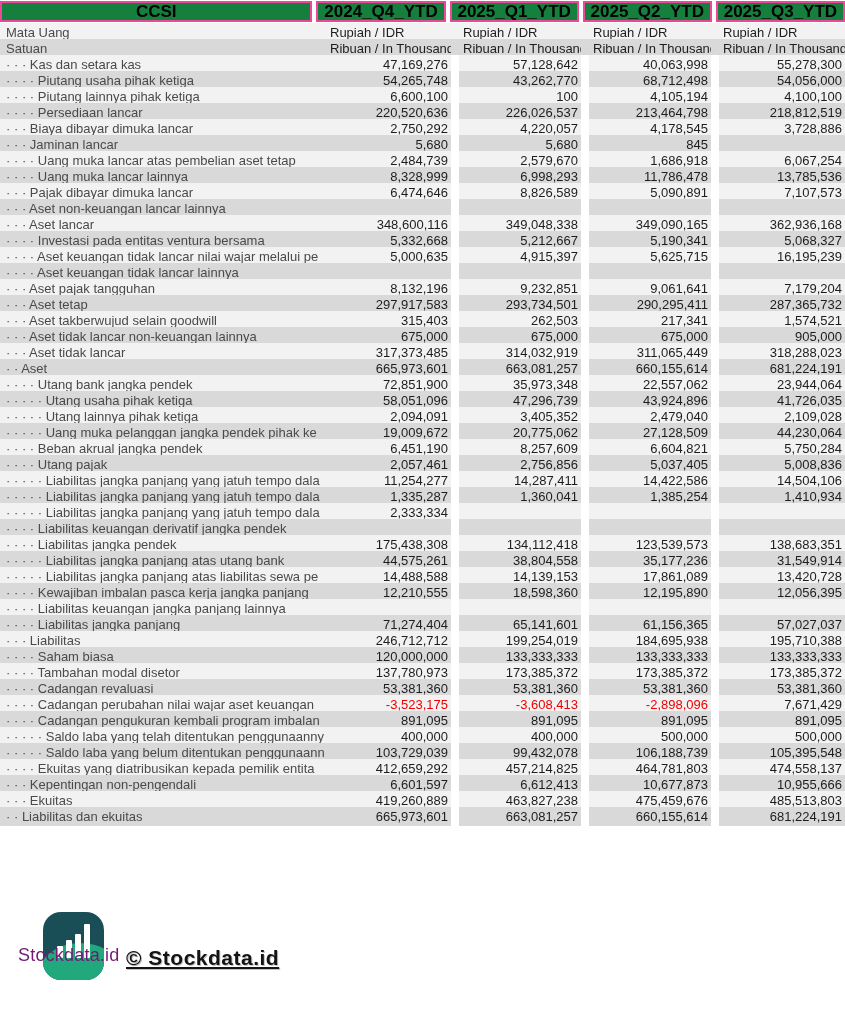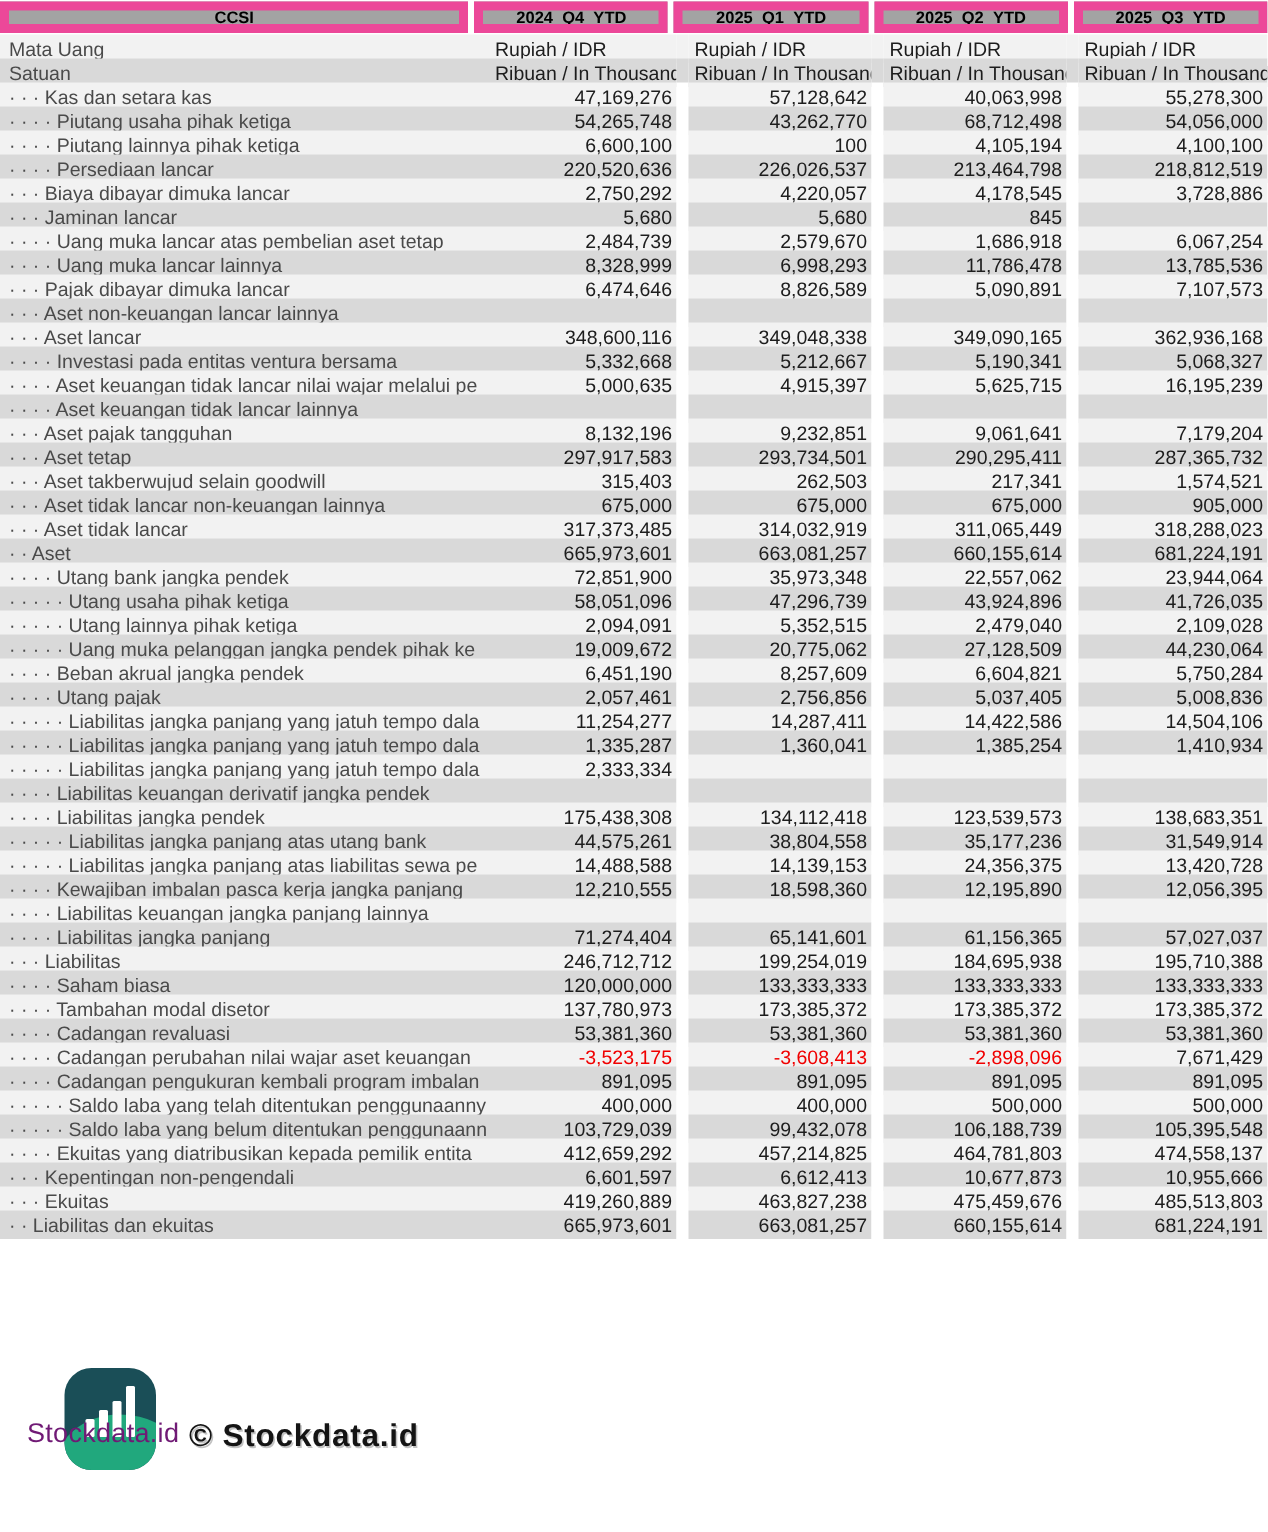--- a/index.html
+++ b/index.html
@@ -4,23 +4,23 @@
 <style>
   html,body{margin:0;padding:0;}
   body{
     width:845px;height:1021px;position:relative;overflow:hidden;
     background:#ffffff;
     font-family:"Liberation Sans","DejaVu Sans",sans-serif;
   }
   
   .hdr{display:flex;gap:4px;padding-top:1px;height:22px;box-sizing:border-box;}
   .hcell{
-    border:6px solid #ec4899;background:#a3a3a3;box-sizing:border-box;height:21px;
+    border:2px solid #ec4899;background:#15803d;box-sizing:border-box;height:21px;
     display:flex;align-items:center;justify-content:center;
-    font-weight:bold;font-size:11px;color:#000;white-space:nowrap;overflow:hidden;
+    font-weight:bold;font-size:17px;color:#000;white-space:nowrap;overflow:hidden;
   }
   .hc0{width:317px;}
   .hcp{width:131px;}
   
   #tbl{position:absolute;left:0;top:23px;width:845px;}
   .row{display:flex;height:16px;font-size:13px;line-height:19px;}
   .row>div{height:19px;box-sizing:border-box;overflow:hidden;}
   .c1{width:451px;display:flex;}
   .lbl{flex:1;min-width:0;overflow:hidden;white-space:nowrap;padding-left:6px;color:#4a4a4a;height:19px;}
   .v{white-space:nowrap;text-align:right;color:#1d1d1d;}
@@ -55,21 +55,21 @@
     display:flex;align-items:flex-end;gap:3px;
   }
   .wm-bars i{display:block;width:6px;background:#fff;border-radius:1px;}
   .wm-bars i:nth-child(1){height:12px;}
   .wm-bars i:nth-child(2){height:18px;}
   .wm-bars i:nth-child(3){height:24px;}
   .wm-bars i:nth-child(4){height:34px;}
   .wm-copy{
     position:absolute;left:126px;top:946px;
     font-size:21px;font-weight:bold;color:#141414;letter-spacing:0.5px;
-    text-shadow:1px 1px 0 rgba(120,120,120,0.45);white-space:nowrap;
+    text-shadow:1px 1px 0 rgba(120,120,120,0.45);white-space:nowrap;text-decoration:underline;
   }
   .wm-brand{
     position:absolute;left:18px;top:945px;
     font-size:18px;font-weight:normal;color:#701a75;letter-spacing:0.2px;white-space:nowrap;
   }
 </style>
 </head>
 <body>
 
 <div class="hdr" id="hdr">
@@ -369,21 +369,21 @@
       <div class="v v3">43,924,896</div>
       <div class="gap"></div>
       <div class="v v4">41,726,035</div>
     </div>
     <div class="row light">
       <div class="c1">
         <div class="lbl">· · · · · Utang lainnya pihak ketiga</div>
         <div class="v v1">2,094,091</div>
       </div>
       <div class="gap"></div>
-      <div class="v v2">5,352,515</div>
+      <div class="v v2">3,405,352</div>
       <div class="gap"></div>
       <div class="v v3">2,479,040</div>
       <div class="gap"></div>
       <div class="v v4">2,109,028</div>
     </div>
     <div class="row dark">
       <div class="c1">
         <div class="lbl">· · · · · Uang muka pelanggan jangka pendek pihak ke</div>
         <div class="v v1">19,009,672</div>
       </div>
@@ -491,21 +491,21 @@
       <div class="v v4">31,549,914</div>
     </div>
     <div class="row light">
       <div class="c1">
         <div class="lbl">· · · · · Liabilitas jangka panjang atas liabilitas sewa pe</div>
         <div class="v v1">14,488,588</div>
       </div>
       <div class="gap"></div>
       <div class="v v2">14,139,153</div>
       <div class="gap"></div>
-      <div class="v v3">24,356,375</div>
+      <div class="v v3">17,861,089</div>
       <div class="gap"></div>
       <div class="v v4">13,420,728</div>
     </div>
     <div class="row dark">
       <div class="c1">
         <div class="lbl">· · · · Kewajiban imbalan pasca kerja jangka panjang</div>
         <div class="v v1">12,210,555</div>
       </div>
       <div class="gap"></div>
       <div class="v v2">18,598,360</div>

